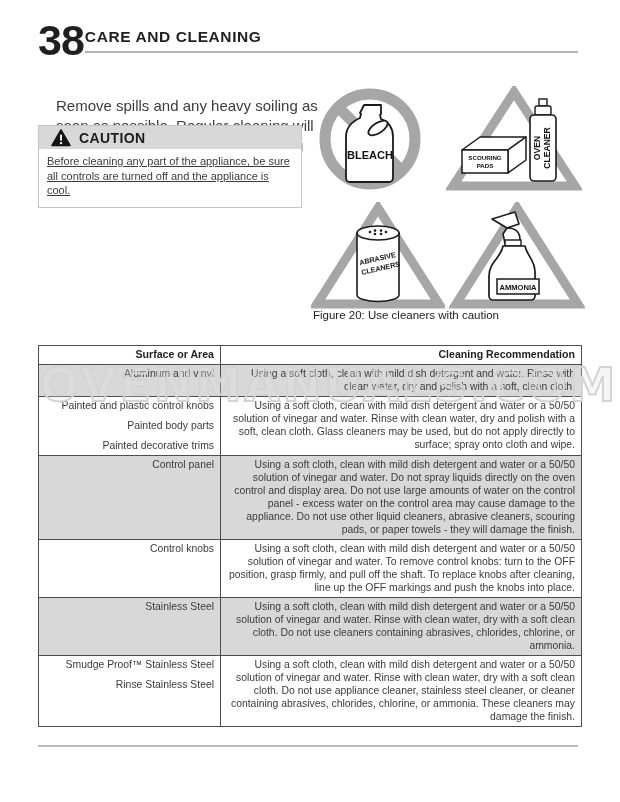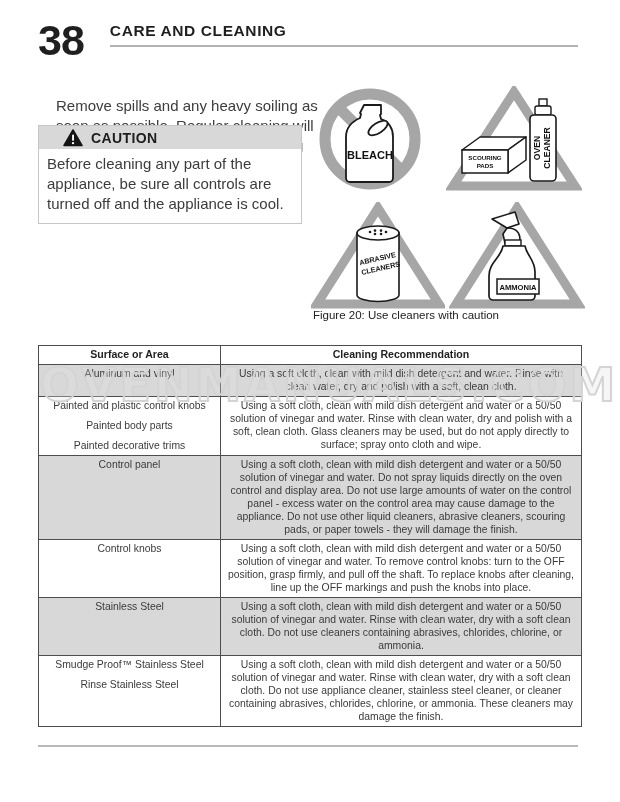--- a/index.html
+++ b/index.html
@@ -4,44 +4,44 @@
 <style>
   html,body { margin:0; padding:0; }
   body {
     width:620px; height:802px; background:#ffffff; position:relative; overflow:hidden;
     font-family:"Liberation Sans", sans-serif; color:#3b3b3b;
     -webkit-font-smoothing:antialiased;
   }
   .abs { position:absolute; }
 
   
-  .header { left:38px; top:22px; width:540px; display:flex; align-items:flex-start; }
+  .header { left:38px; top:22px; width:540px; display:flex; align-items:center; }
   .page-num { font-size:43px; font-weight:800; line-height:0.88; letter-spacing:-1px; color:#1f1f1f; }
-  .title-wrap { flex:1; margin-left:26px; border-bottom:2px solid #b3b3b3; padding-bottom:5px; }
+  .title-wrap { flex:1; margin-left:1px; border-bottom:2px solid #b3b3b3; padding-bottom:5px; }
   .page-title { font-size:15.5px; font-weight:800; letter-spacing:0.6px; color:#1f1f1f; }
 
   
   .intro { left:56px; top:80px; width:262px; font-size:15px; line-height:1.32; color:#3c3c3c;margin-top:16px; }
 
   
   .caution { left:38px; top:125px; width:262px; border:1px solid #c6c6c6; background:#fff; }
-  .caution-head { background:#d8d8d8; height:23px; display:flex; align-items:center; gap:8px; padding:0 24px; }
+  .caution-head { background:#d8d8d8; height:23px; display:flex; align-items:center; gap:8px; padding:0 12px; }
   .caution-label { font-size:14px; font-weight:800; color:#1d1d1d; letter-spacing:0.4px; }
   .caution-body { padding:5px 8px 9px 8px; }
-  .caution-body p { margin:0 0 9px 0; font-size:15px; line-height:1.33; color:#3c3c3c; }
+  .caution-body p { margin:0 0 9px 0; font-size:11px; line-height:1.33; color:#3c3c3c;text-decoration:underline; }
   .caution-body p:last-child { margin-bottom:0; }
 
   
   .sym { position:absolute; }
   .fig-caption { left:313px; top:309px; width:280px; font-size:11.5px; font-weight:400; color:#222; }
 
   
   .clean-table { left:38px; top:345px; width:544px; border-collapse:collapse; table-layout:fixed;
                  font-size:10.4px; line-height:13px; color:#3b3b3b; background:#fff; }
-  .clean-table th, .clean-table td { border:1px solid #4d4d4d; vertical-align:top; padding:2px 6px 3px 6px; text-align:center; }
+  .clean-table th, .clean-table td { border:1px solid #4d4d4d; vertical-align:top; padding:2px 6px 3px 6px; text-align:right; }
   .clean-table th { font-weight:800; color:#1f1f1f; font-size:10.6px; }
   .clean-table col.c1 { width:182px; }
   tr.shaded td { background:#d8d8d8;margin-top:9px; }
   .surface-line { margin:0 0 7px 0; }
   .surface-line:last-child { margin-bottom:0; }
 
   
   .watermark { left:40px; top:358px; width:540px; text-align:center; z-index:6; pointer-events:none;
                font-family:"DejaVu Sans", sans-serif; font-size:46px; font-weight:700; letter-spacing:3px;
                color:rgba(225,225,225,0.30); -webkit-text-stroke:2px #d4d4d4; white-space:nowrap; }

